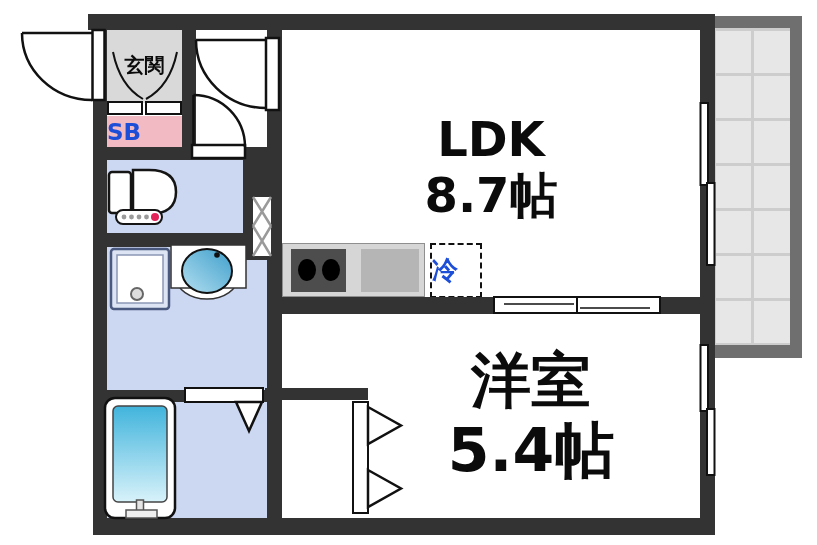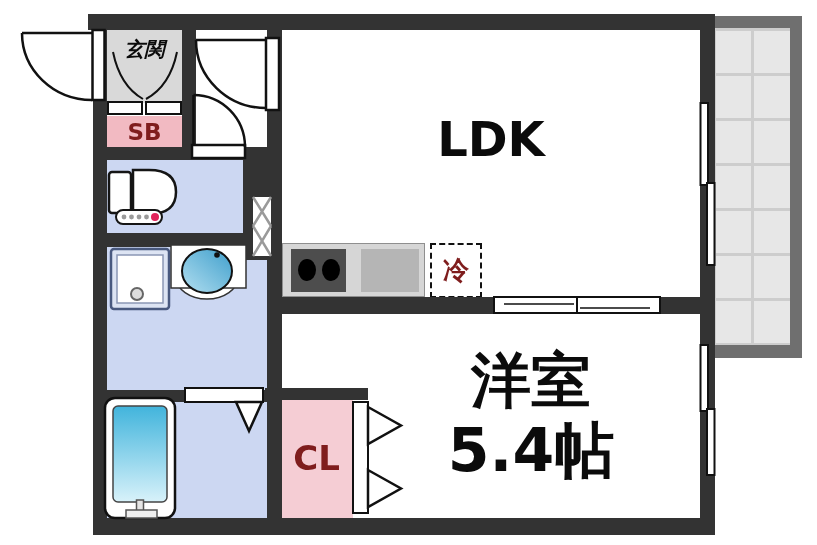--- a/index.html
+++ b/index.html
@@ -2,21 +2,21 @@
 <html><head>
 <meta charset="utf-8">
 <style>
   html,body{margin:0;padding:0;background:#fff;}
   .plan{
     position:relative;width:817px;height:545px;background:#ffffff;overflow:hidden;
     font-family:"DejaVu Sans","Liberation Sans",sans-serif;color:#111;
   }
   .abs{position:absolute;box-sizing:border-box;}
   .wall{position:absolute;background:#333333;}
-  .room-label{display:flex;align-items:center;justify-content:center;font-weight:bold;color:#7f1d1d;}
+  .room-label{display:flex;align-items:center;font-weight:bold;color:#1d4ed8;}
   .big-label{position:absolute;text-align:center;font-weight:bold;color:#0b0b0b;line-height:1.16;}
   svg.overlay{position:absolute;left:0;top:0;}
   .balcony-tiles{
     background-color:#e7e7e7;
     background-image:
       repeating-linear-gradient(to bottom,#cdcdcd 0 3px,transparent 3px 45px),
       repeating-linear-gradient(to right,#cdcdcd 0 3px,transparent 3px 38.5px);
   }
 </style>
 </head>
@@ -27,23 +27,20 @@
   <div class="abs" style="left:700px;top:16px;width:102px;height:342px;background:#6f6f6f;"></div>
   <div class="abs balcony-tiles" style="left:713px;top:28px;width:77px;height:317px;"></div>
 
   <div class="abs" style="left:107px;top:28px;width:75px;height:75px;background:#d9d9d9;"></div>
   <div class="abs room-label" style="left:107px;top:116px;width:75px;height:31px;background:#f2bac2;font-size:23px;">
     <span>SB</span>
   </div>
   <div class="abs" style="left:107px;top:160px;width:136px;height:73px;background:#ccd7f2;"></div>
   <div class="abs" style="left:107px;top:247px;width:160px;height:143px;background:#ccd7f2;"></div>
   <div class="abs" style="left:107px;top:402px;width:160px;height:116px;background:#ccd7f2;"></div>
-  <div class="abs room-label" style="left:280px;top:398px;width:73px;height:120px;background:#f5cdd4;font-size:34px;">
-    <span>CL</span>
-  </div>
 
   <div class="abs" style="left:282px;top:243px;width:143px;height:54px;background:#d6d6d6;border:1px solid #8f8f8f;"></div>
   <div class="abs" style="left:291px;top:249px;width:55px;height:43px;background:#4d4d4d;"></div>
   <div class="abs" style="left:361px;top:249px;width:58px;height:43px;background:#b5b5b5;"></div>
   <div class="abs room-label" style="left:430px;top:243px;width:52px;height:55px;background:#fff;border:2px dashed #111;font-size:26px;">
     <span>冷</span>
   </div>
 
   <div class="wall" style="left:88px;top:14px;width:627px;height:16px;"></div>
   <div class="wall" style="left:93px;top:14px;width:14px;height:521px;"></div>
@@ -159,26 +156,27 @@
       <rect x="700.5" y="103" width="7.5" height="82"></rect>
       <rect x="707" y="183" width="7.5" height="82"></rect>
     </g>
 
     <g stroke="#111" stroke-width="2" fill="#fff">
       <rect x="700.5" y="345" width="7.5" height="66"></rect>
       <rect x="707" y="409" width="7.5" height="66"></rect>
     </g>
   </svg>
 
-  <div class="big-label" style="left:107px;top:38px;width:75px;font-size:20px;font-style:italic;">
+  <div class="big-label" style="left:107px;top:54px;width:75px;font-size:20px;">
     <span>玄関</span>
   </div>
 
   <div class="big-label" style="left:282px;top:112px;width:418px;font-size:48px;">
     <div>LDK</div>
+    <div>8.7帖</div>
   </div>
 
   <div class="big-label" style="left:362px;top:346px;width:338px;font-size:60px;">
     <div>洋室</div>
     <div>5.4帖</div>
   </div>
 
 </div>
 
 </body></html>

